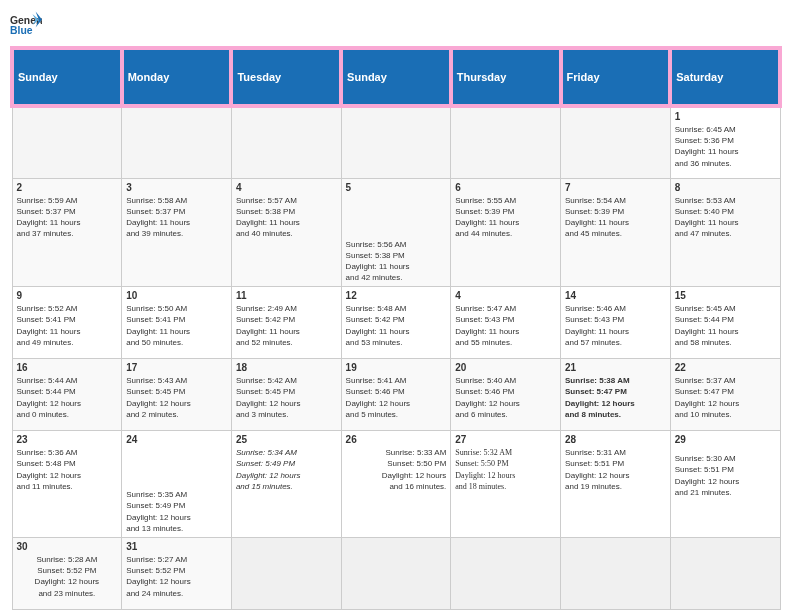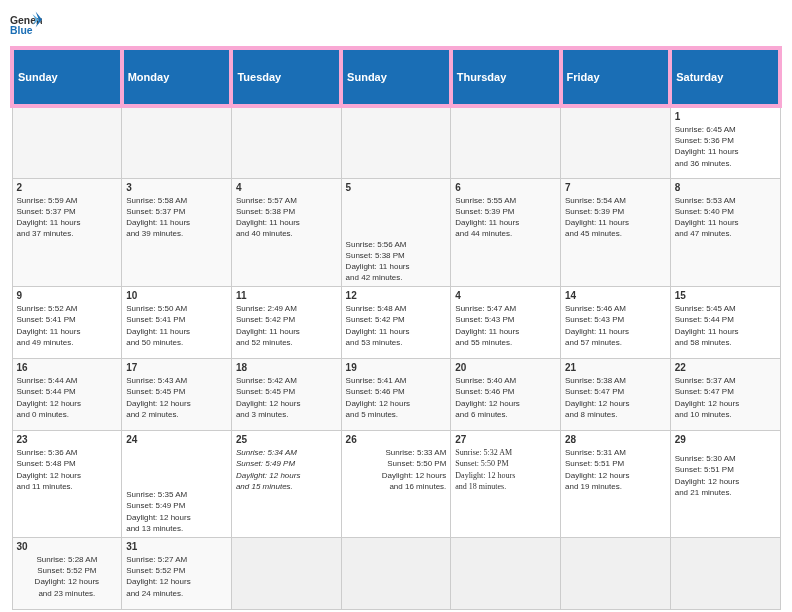--- a/index.html
+++ b/index.html
@@ -269,21 +269,21 @@
           </td>
           <td>
             <span class="day-num">20</span>
             <div class="day-info" style="white-space: pre-line;">Sunrise: 5:40 AM
 Sunset: 5:46 PM
 Daylight: 12 hours
 and 6 minutes.</div>
           </td>
           <td>
             <span class="day-num">21</span>
-            <div class="day-info" style="white-space: pre-line;">Sunrise: 5:38 AM
+            <div class="day-info" style="white-space: pre-line; font-weight: bold;">Sunrise: 5:38 AM
 Sunset: 5:47 PM
 Daylight: 12 hours
 and 8 minutes.</div>
           </td>
           <td>
             <span class="day-num">22</span>
             <div class="day-info" style="white-space: pre-line;">Sunrise: 5:37 AM
 Sunset: 5:47 PM
 Daylight: 12 hours
 and 10 minutes.</div>

